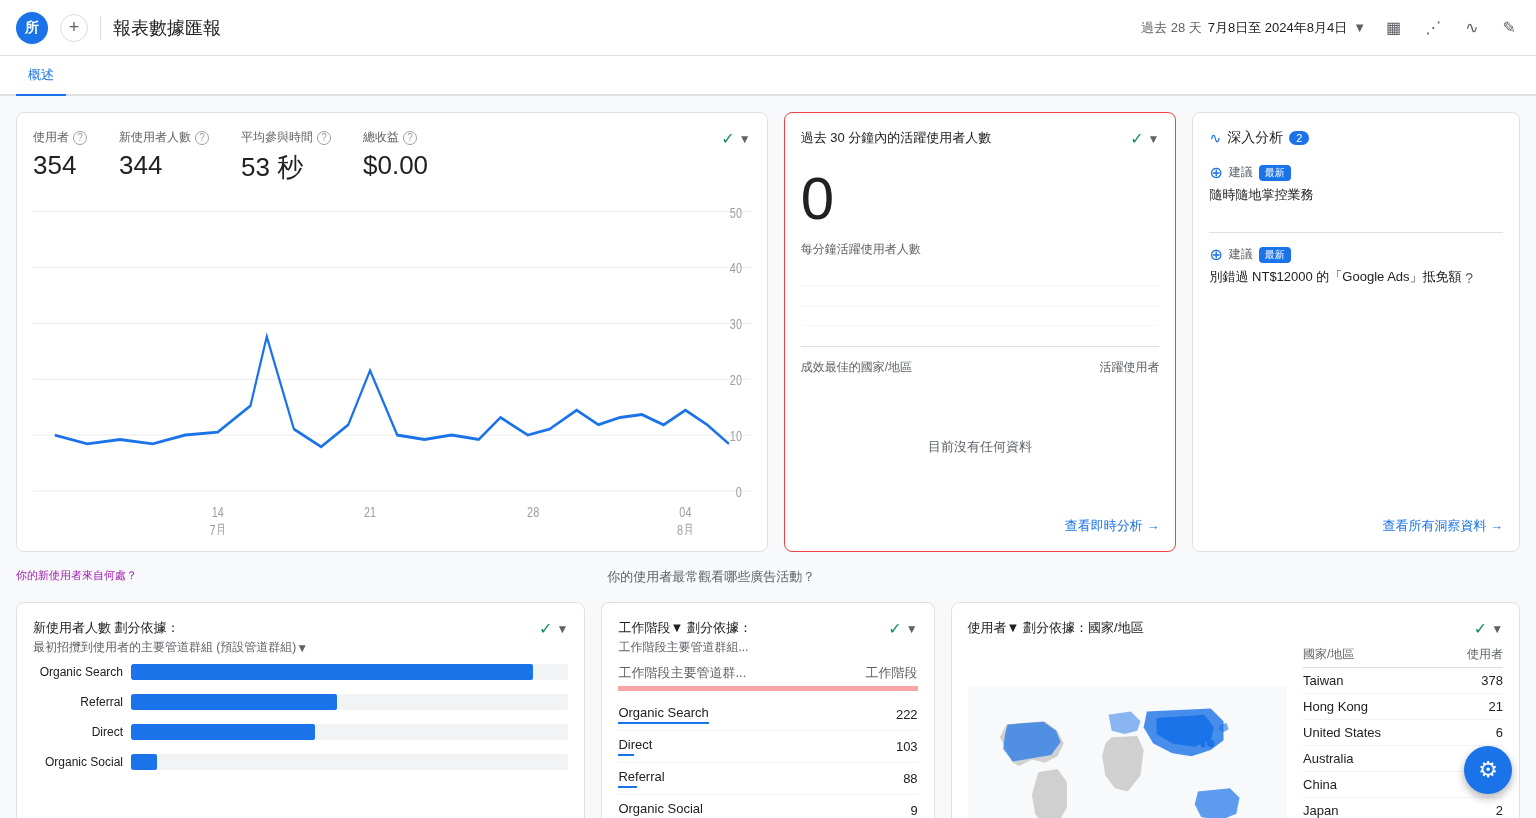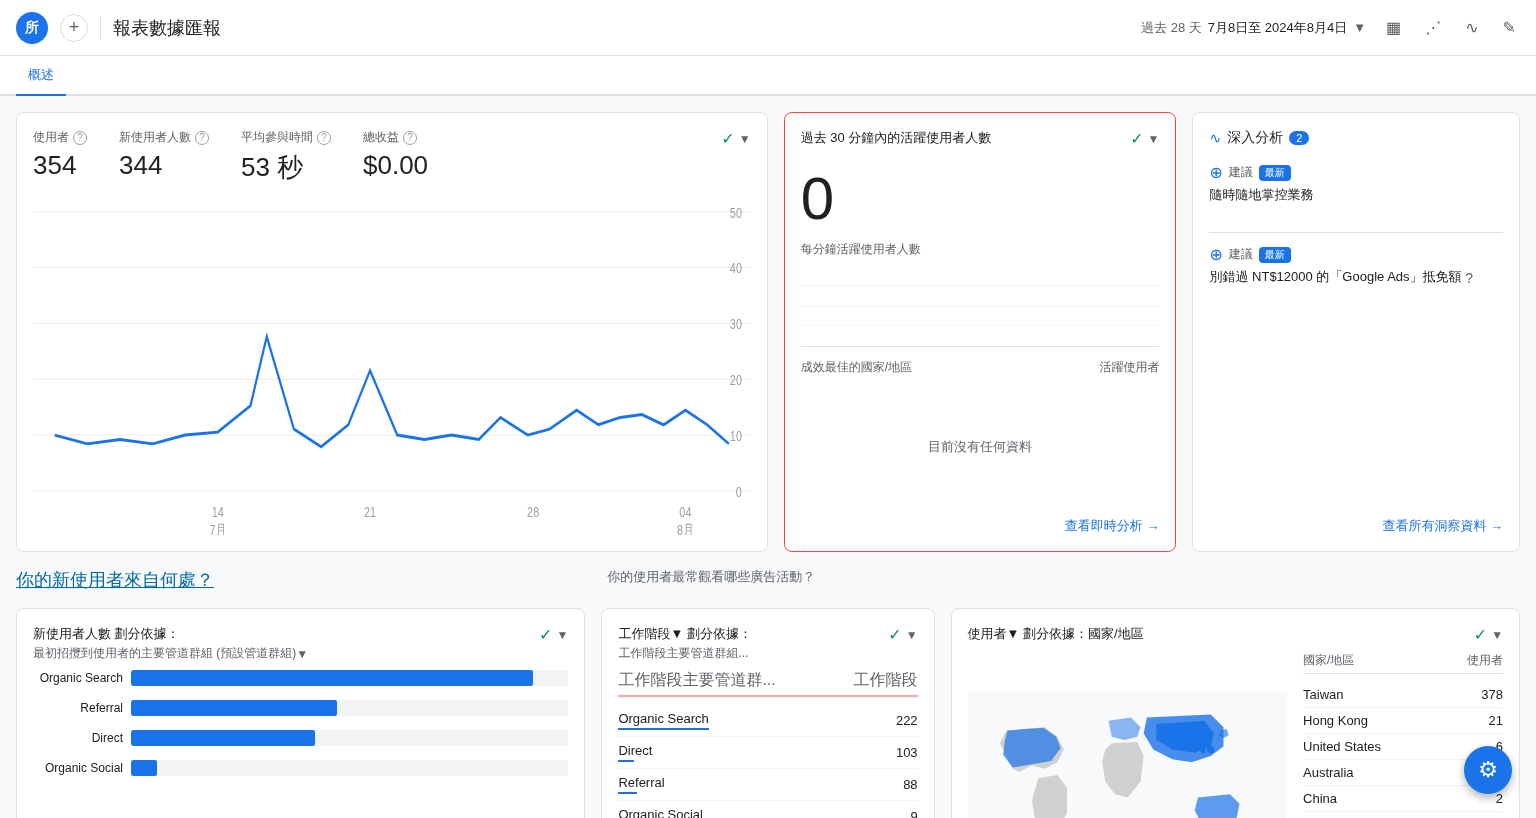--- a/index.html
+++ b/index.html
@@ -75,30 +75,30 @@
     .card-right { flex: 1.7; background: #fff; border: 1px solid #e0e0e0; border-radius: 8px; padding: 16px; display: flex; gap: 16px; }
     
     
     .bar-section { margin-top: 8px; }
     .bar-row { display: flex; align-items: center; gap: 8px; margin-bottom: 14px; }
     .bar-label { width: 90px; font-size: 12px; color: #202124; text-align: right; flex-shrink: 0; }
     .bar-track { flex: 1; height: 16px; background: #f1f3f4; border-radius: 2px; overflow: hidden; }
     .bar-fill { height: 100%; background: #1a73e8; border-radius: 2px; }
     
     
-    .table-header { display: flex; justify-content: space-between; font-size: 16px; color: #5f6368; border-bottom: 2px solid #fca5a5; padding-bottom: 4px; margin-bottom: 8px; gap: 8px; }
+    .table-header { display: flex; justify-content: space-between; font-size: 13px; color: #5f6368; border-bottom: 5px solid #fca5a5; padding-bottom: 4px; margin-bottom: 8px; gap: 8px; }
     .table-row-item { display: flex; justify-content: space-between; align-items: center; padding: 6px 0; border-bottom: 1px solid #f1f3f4; font-size: 13px; }
     .table-row-item .progress-line { height: 2px; background: #1a73e8; margin-top: 2px; }
     .table-cell-left { color: #202124; }
     .table-cell-right { color: #202124; }
     
     
     .map-area { flex: 1; }
     .country-list { flex: 0 0 200px; }
-    .country-list-header { display: flex; justify-content: space-between; font-size: 12px; color: #5f6368; border-bottom: 1px solid #e0e0e0; padding-bottom: 4px; margin-bottom: 8px; }
+    .country-list-header { display: flex; justify-content: space-between; font-size: 12px; color: #5f6368; border-bottom: 1px solid #e0e0e0; padding-bottom: 4px; margin-bottom: 0; }
     .country-row { display: flex; justify-content: space-between; padding: 5px 0; font-size: 13px; border-bottom: 1px solid #f1f3f4; }
     .country-name { color: #202124; }
     .country-val { color: #202124; }
     
     
     .card-header { display: flex; justify-content: space-between; align-items: flex-start; margin-bottom: 8px; }
     .card-title-block { font-size: 13px; color: #202124; }
     .segment-row { display: flex; align-items: center; gap: 0; font-size: 12px; color: #5f6368; margin-top: 2px; }
     
     
@@ -289,21 +289,21 @@
         </div>
       </div>
       <div class="insights-footer">
         <a class="link-blue">查看所有洞察資料 →</a>
       </div>
     </div>
 
   </div>
 
   <div style="display:flex; gap:16px;">
-    <div style="flex:1.7; font-size:18px; color:#0369a1;text-decoration:underline;">你的新使用者來自何處？</div>
+    <div style="flex:1.7; font-size:11px; color:#a21caf;">你的新使用者來自何處？</div>
     <div style="flex:0.95; font-size:13px; color:#5f6368;">你的使用者最常觀看哪些廣告活動？</div>
     <div style="flex:1.7;"></div>
   </div>
 
   <div class="bottom-row">
 
     <div class="card-left">
       <div class="card-header">
         <div class="card-title-block">
           <div>新使用者人數 劃分依據：</div>

